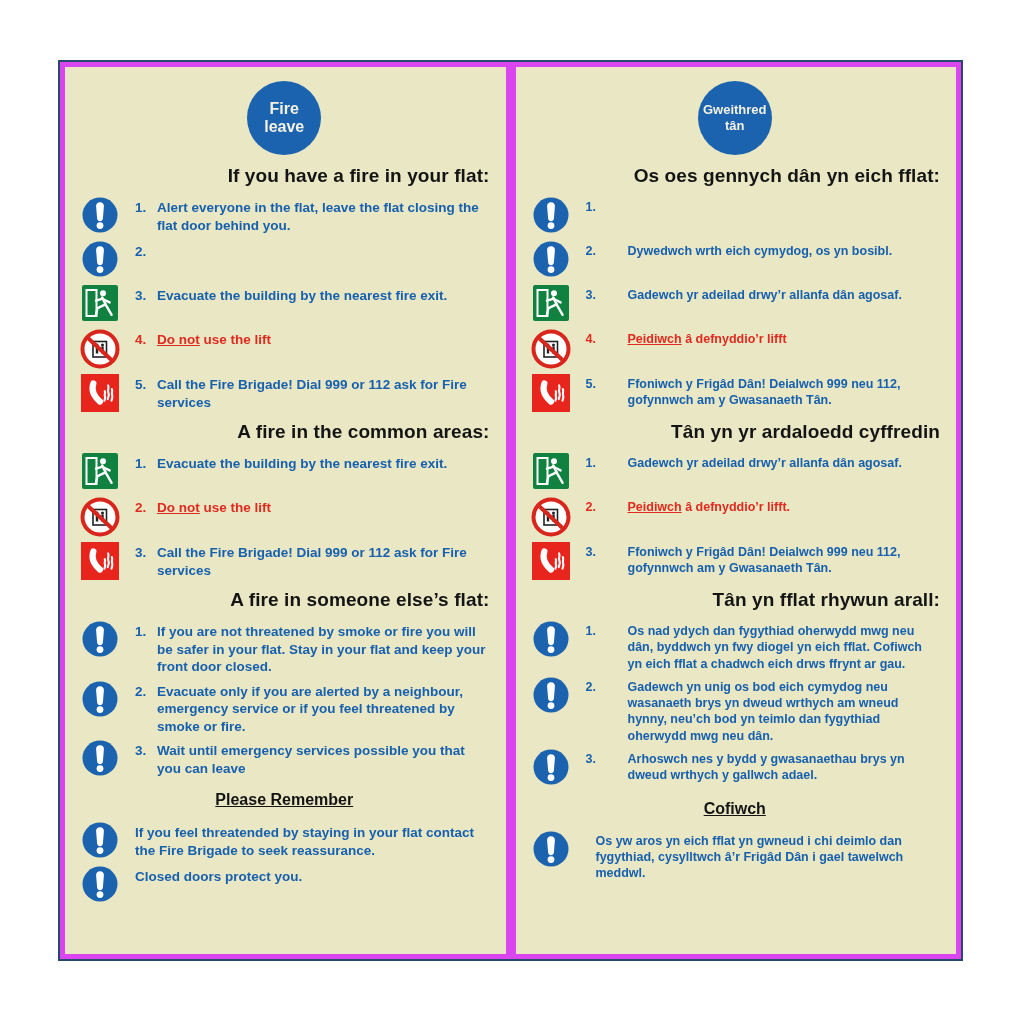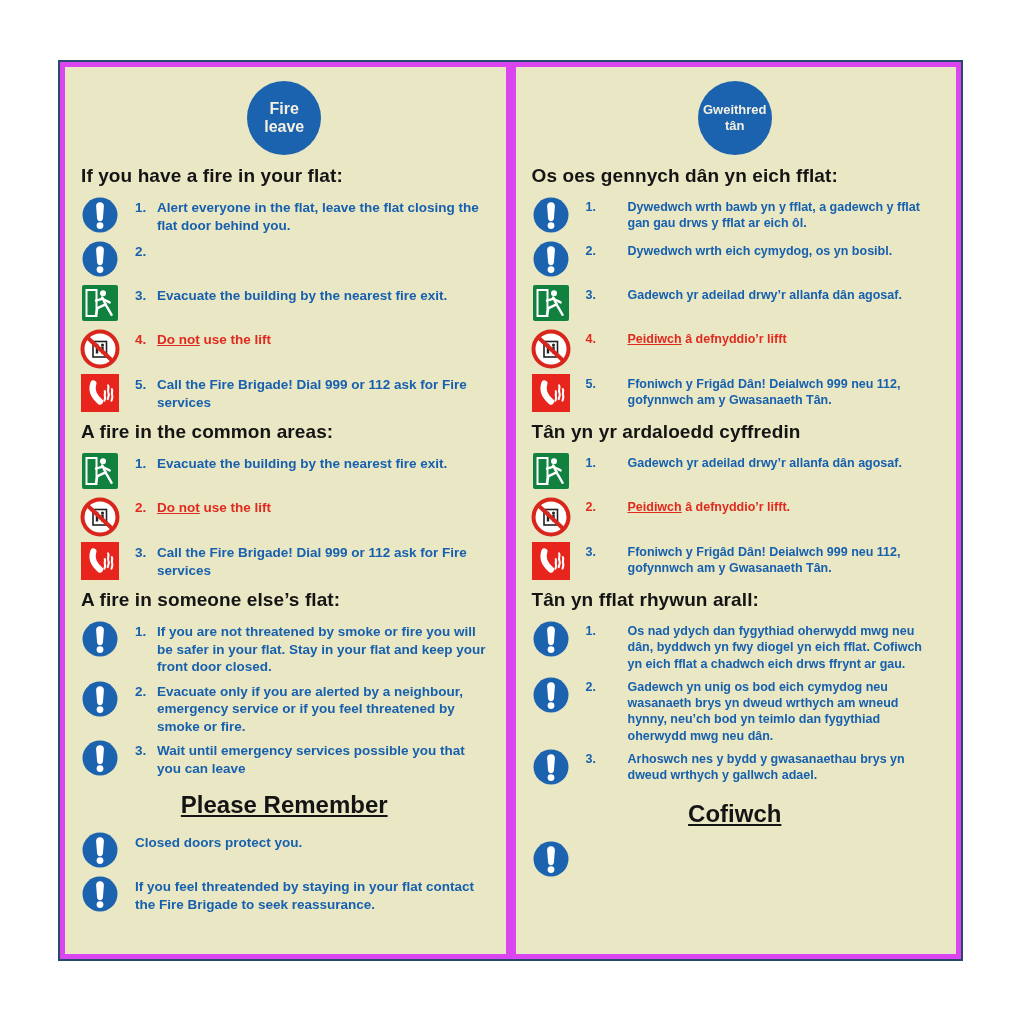--- a/index.html
+++ b/index.html
@@ -27,24 +27,24 @@
     width:74px; height:74px; border-radius:50%;
     background:#1b63ae; color:#f4f1e2;
     display:flex; flex-direction:column; align-items:center; justify-content:center;
     margin:2px auto 10px auto;
     font-weight:bold; text-align:center;
     font-size:16px; line-height:1.15;
   }
   .badge.badge-small { font-size:13px; line-height:1.25; }
   .section-heading {
     font-size:19px; font-weight:bold; color:#141414;
-    margin:8px 0 9px 2px; letter-spacing:0.1px;
+    margin:8px 0 9px 2px; letter-spacing:0.1px;text-align:right;
   }
   .footer-heading {
-    font-size:24px; font-weight:bold; color:#141414;
+    font-size:16px; font-weight:bold; color:#141414;
     text-align:center; text-decoration:underline;
     margin:12px 0 12px 0;
   }
   .item {
     display:grid; grid-template-columns:42px 1fr; column-gap:14px;
     align-items:start; margin-bottom:4px; min-height:40px;
   }
   .icon { width:42px; display:flex; justify-content:center; padding-top:1px; }
   .icon svg { display:block; }
   .item-text {
@@ -252,33 +252,33 @@
         <div class="footer-heading">Please Remember</div>
         <div class="item">
           <div class="icon">
             <svg width="36" height="36" viewBox="0 0 36 36">
               <circle cx="18" cy="18" r="17.5" fill="#1b63ae"></circle>
               <path d="M18 5.2c2.6 0 4.1 1.7 3.9 4l-1 12.3c-.15 1.65-1.35 2.7-2.9 2.7s-2.75-1.05-2.9-2.7l-1-12.3C13.9 6.9 15.4 5.2 18 5.2z" fill="#fff"></path>
               <circle cx="18" cy="28.6" r="3.4" fill="#fff"></circle>
             </svg>
           </div>
           <div class="item-text no-num">
+            <span class="body"><span>If you feel threatended by staying in your flat contact the Fire Brigade to seek reassurance.</span></span>
+          </div>
+        </div>
+        <div class="item">
+          <div class="icon">
+            <svg width="36" height="36" viewBox="0 0 36 36">
+              <circle cx="18" cy="18" r="17.5" fill="#1b63ae"></circle>
+              <path d="M18 5.2c2.6 0 4.1 1.7 3.9 4l-1 12.3c-.15 1.65-1.35 2.7-2.9 2.7s-2.75-1.05-2.9-2.7l-1-12.3C13.9 6.9 15.4 5.2 18 5.2z" fill="#fff"></path>
+              <circle cx="18" cy="28.6" r="3.4" fill="#fff"></circle>
+            </svg>
+          </div>
+          <div class="item-text no-num">
             <span class="body"><span>Closed doors protect you.</span></span>
-          </div>
-        </div>
-        <div class="item">
-          <div class="icon">
-            <svg width="36" height="36" viewBox="0 0 36 36">
-              <circle cx="18" cy="18" r="17.5" fill="#1b63ae"></circle>
-              <path d="M18 5.2c2.6 0 4.1 1.7 3.9 4l-1 12.3c-.15 1.65-1.35 2.7-2.9 2.7s-2.75-1.05-2.9-2.7l-1-12.3C13.9 6.9 15.4 5.2 18 5.2z" fill="#fff"></path>
-              <circle cx="18" cy="28.6" r="3.4" fill="#fff"></circle>
-            </svg>
-          </div>
-          <div class="item-text no-num">
-            <span class="body"><span>If you feel threatended by staying in your flat contact the Fire Brigade to seek reassurance.</span></span>
           </div>
         </div>
       </div>
     </section>
   <section class="panel panel-cy">
       <div class="badge badge-small">
         <span>Gweithred</span>
         <span>tân</span>
       </div>
       <div class="section">
@@ -286,21 +286,20 @@
         <div class="item">
           <div class="icon">
             <svg width="36" height="36" viewBox="0 0 36 36">
               <circle cx="18" cy="18" r="17.5" fill="#1b63ae"></circle>
               <path d="M18 5.2c2.6 0 4.1 1.7 3.9 4l-1 12.3c-.15 1.65-1.35 2.7-2.9 2.7s-2.75-1.05-2.9-2.7l-1-12.3C13.9 6.9 15.4 5.2 18 5.2z" fill="#fff"></path>
               <circle cx="18" cy="28.6" r="3.4" fill="#fff"></circle>
             </svg>
           </div>
           <div class="item-text">
             <span class="num">1.</span>
-            <span class="body"><span>Dywedwch wrth bawb yn y fflat, a gadewch y fflat gan gau drws y fflat ar eich ôl.</span></span>
           </div>
         </div>
         <div class="item">
           <div class="icon">
             <svg width="36" height="36" viewBox="0 0 36 36">
               <circle cx="18" cy="18" r="17.5" fill="#1b63ae"></circle>
               <path d="M18 5.2c2.6 0 4.1 1.7 3.9 4l-1 12.3c-.15 1.65-1.35 2.7-2.9 2.7s-2.75-1.05-2.9-2.7l-1-12.3C13.9 6.9 15.4 5.2 18 5.2z" fill="#fff"></path>
               <circle cx="18" cy="28.6" r="3.4" fill="#fff"></circle>
             </svg>
           </div>
@@ -466,16 +465,19 @@
       <div class="section">
         <div class="footer-heading">Cofiwch</div>
         <div class="item">
           <div class="icon">
             <svg width="36" height="36" viewBox="0 0 36 36">
               <circle cx="18" cy="18" r="17.5" fill="#1b63ae"></circle>
               <path d="M18 5.2c2.6 0 4.1 1.7 3.9 4l-1 12.3c-.15 1.65-1.35 2.7-2.9 2.7s-2.75-1.05-2.9-2.7l-1-12.3C13.9 6.9 15.4 5.2 18 5.2z" fill="#fff"></path>
               <circle cx="18" cy="28.6" r="3.4" fill="#fff"></circle>
             </svg>
           </div>
+          <div class="item-text no-num">
+            <span class="body"><span>Os yw aros yn eich fflat yn gwneud i chi deimlo dan fygythiad, cysylltwch â’r Frigâd Dân i gael tawelwch meddwl.</span></span>
+          </div>
         </div>
       </div>
     </section>
 </div>
 
 </body></html>

